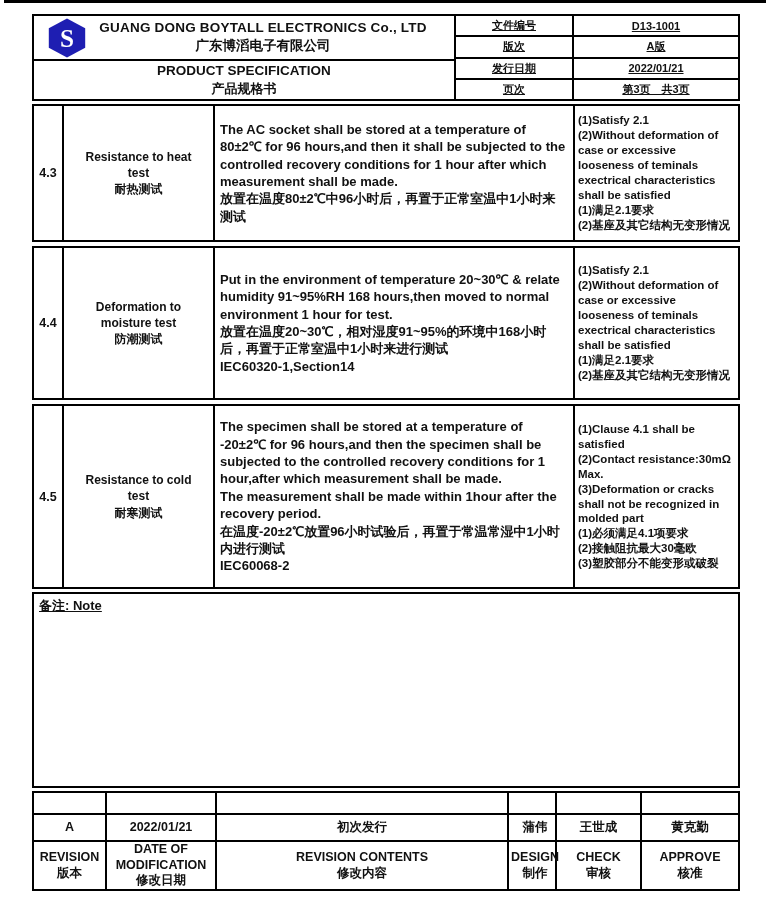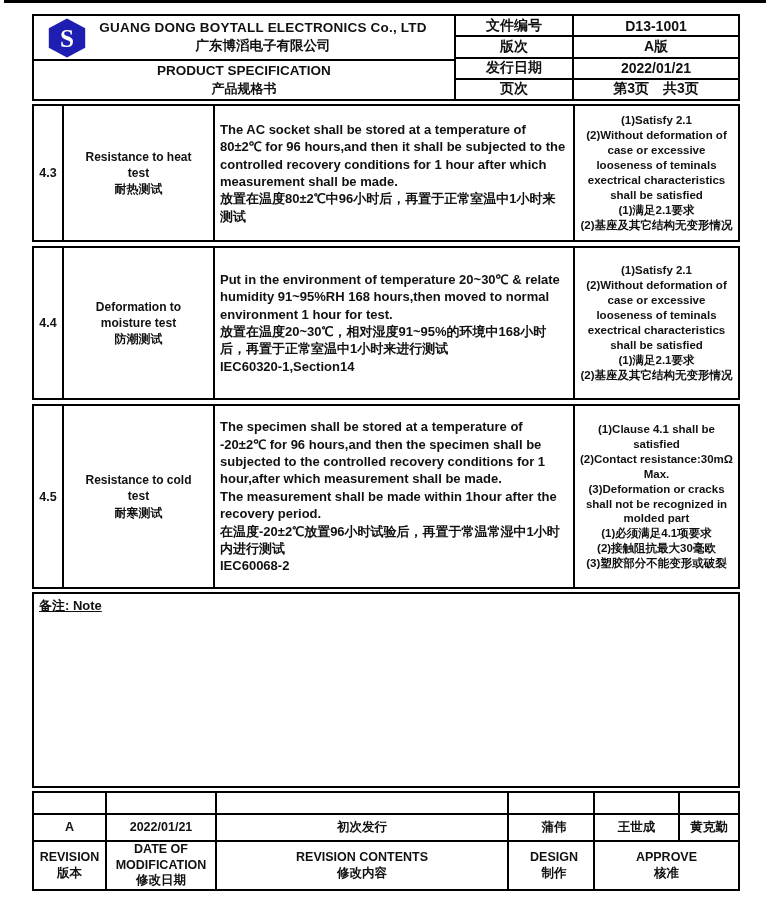--- a/index.html
+++ b/index.html
@@ -58,24 +58,25 @@
   }
   .title-en { font-size: 13.5px; font-weight: bold; }
   .title-cn { font-size: 13px; font-weight: bold; margin-top: 2px; }
   .hdr-labels { width: 118px; border-right: 2px solid #000; display: flex; flex-direction: column; }
   .hdr-values { flex: 1; display: flex; flex-direction: column; }
   .hdr-cell {
     flex: 1;
     display: flex;
     align-items: center;
     justify-content: center;
-    font-size: 14px;
+    font-size: 11px;
     font-weight: bold;
     border-bottom: 2px solid #000;
     white-space: pre;
+    text-decoration: underline;
   }
   .hdr-cell:last-child { border-bottom: none; }
 
   
   .test-row {
     position: absolute;
     left: 32px;
     width: 708px;
     border: 2px solid #000;
     display: flex;
@@ -108,21 +109,20 @@
     line-height: 1.34;
     white-space: pre-line;
   }
   .col-crit {
     flex: 1;
     display: flex; flex-direction: column; justify-content: center;
     padding: 3px 3px;
     font-size: 11.5px; font-weight: bold;
     line-height: 1.3;
     white-space: pre-line;
-    text-align: center;
   }
 
   
   .note-box {
     position: absolute;
     left: 32px; top: 592px;
     width: 708px; height: 196px;
     border: 2px solid #000;
     padding: 3px 5px;
     font-size: 13px; font-weight: bold; text-decoration: underline;
@@ -147,21 +147,21 @@
     display: flex; align-items: center; justify-content: center;
     text-align: center;
     font-size: 12.5px; font-weight: bold;
     line-height: 1.25;
     white-space: pre-line;
   }
   .rev-cell:last-child { border-right: none; }
   .c-rev { width: 73px; }
   .c-date { width: 110px; }
   .c-cont { width: 292px; }
-  .c-design { width: 86px; padding-left: 6px; }
+  .c-design { width: 48px; padding-left: 6px; }
   .c-check { width: 85px; }
   .c-appr { flex: 1; }
 </style>
 </head>
 <body>
 
 <div class="page">
   <div class="top-rule"></div>
 
   <div class="header-table">
@@ -268,17 +268,19 @@
     <div class="rev-row rev-row-header">
       <div class="rev-cell c-rev">REVISION
 版本</div>
       <div class="rev-cell c-date">DATE OF
 MODIFICATION
 修改日期</div>
       <div class="rev-cell c-cont">REVISION CONTENTS
 修改内容</div>
       <div class="rev-cell c-design">DESIGN
 制作</div>
+      <div class="rev-cell c-check">CHECK
+审核</div>
       <div class="rev-cell c-appr">APPROVE
 核准</div>
     </div>
   </div>
 </div>
 
 </body></html>

